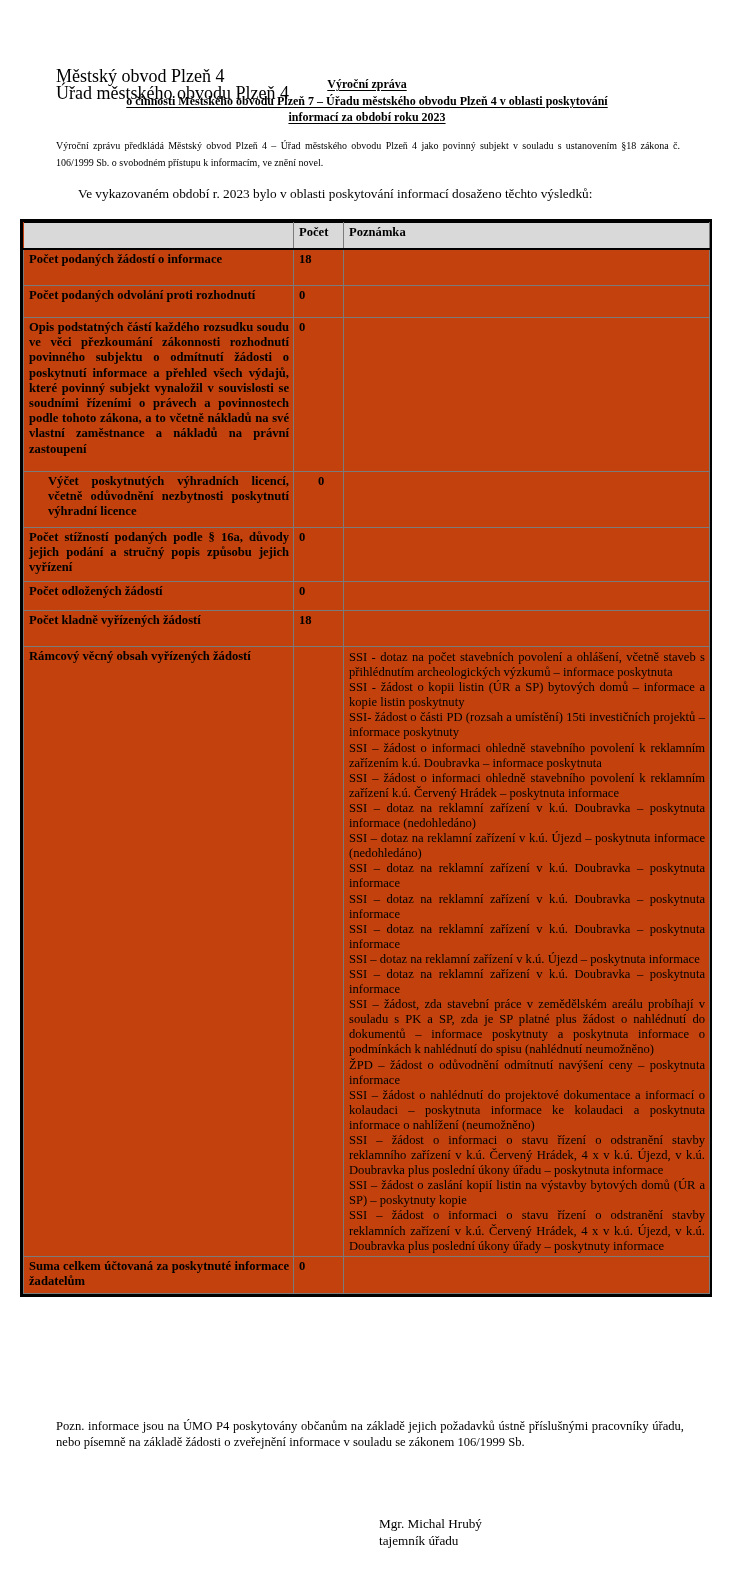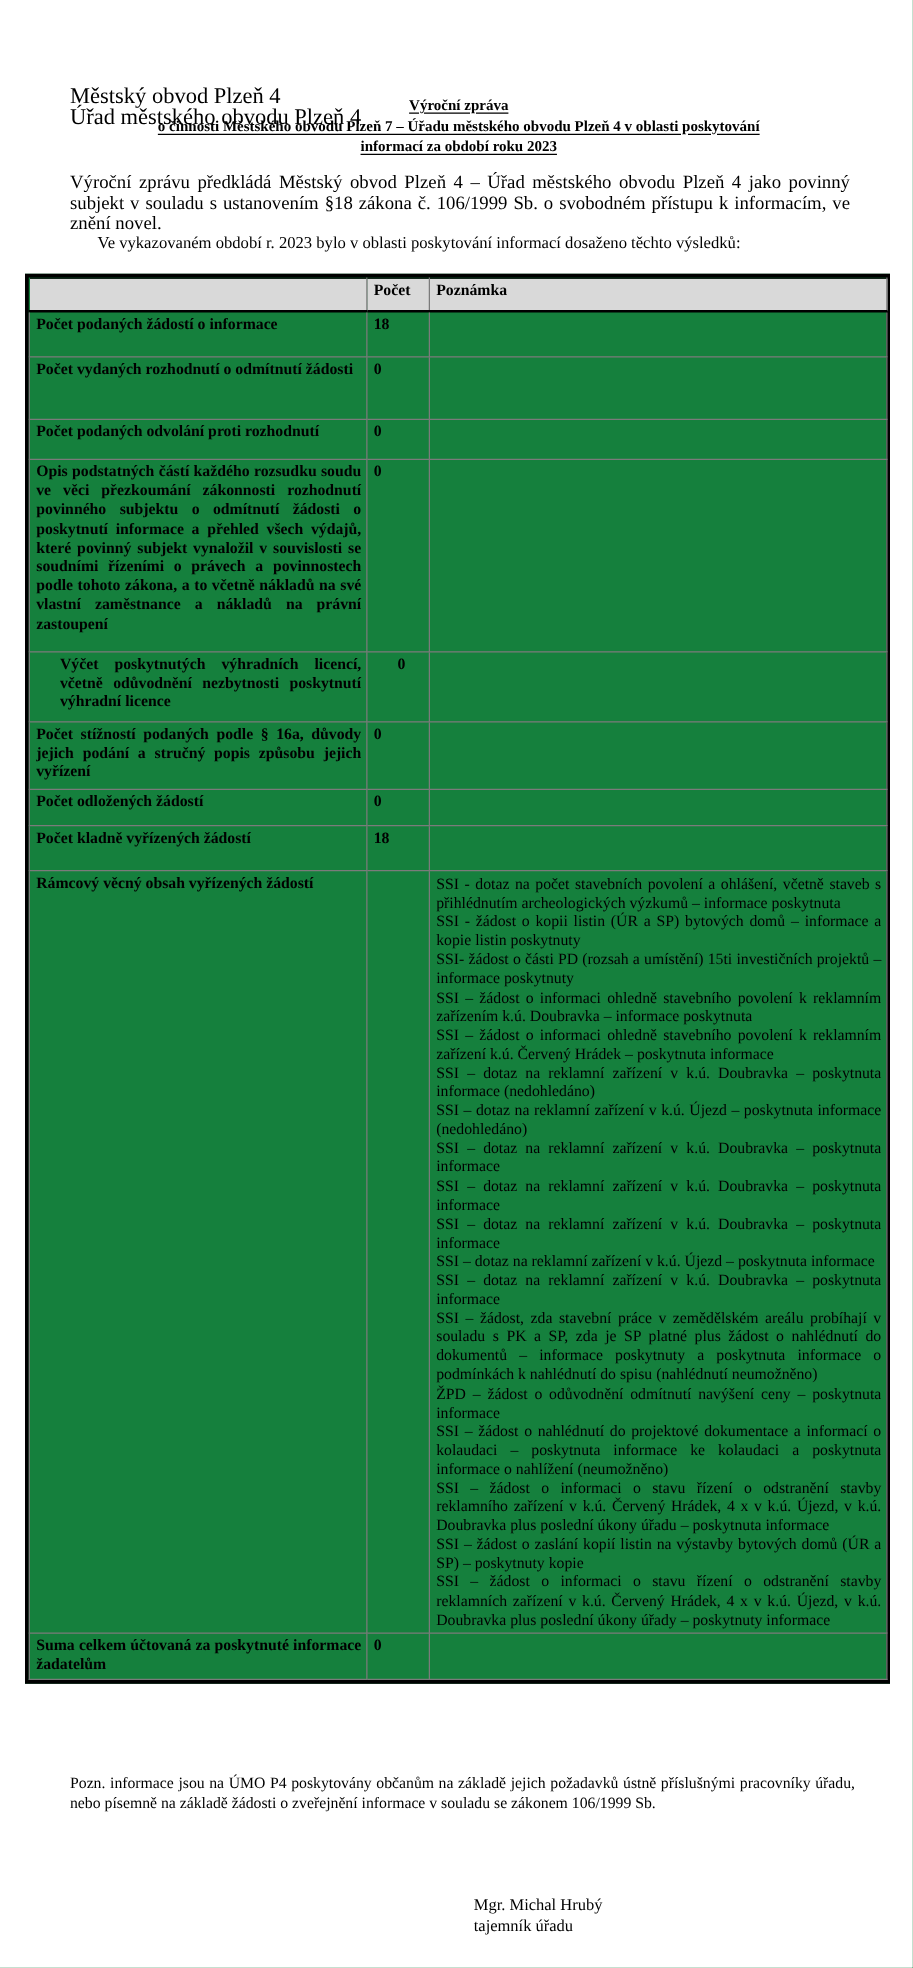--- a/index.html
+++ b/index.html
@@ -52,21 +52,21 @@
   }
   .title-l1 { display: block; }
   .title-l2 { display: block; }
   .title-l3 { display: block; }
 
   .intro {
     position: absolute;
     left: 56px;
     top: 138px;
     width: 624px;
-    font-size: 15px;
+    font-size: 10px;
     line-height: 16.5px;
     text-align: justify;
   }
   .intro2 {
     position: absolute;
     left: 56px;
     top: 186px;
     width: 624px;
     font-size: 13.3px;
     line-height: 16.5px;
@@ -74,21 +74,21 @@
   }
 
   
   .tbl-wrap {
     position: absolute;
     left: 20px;
     top: 219px;
     width: 692px;
     border: 3px solid #000;
     box-sizing: border-box;
-    background: #15803d;
+    background: #c2410c;
   }
   table.report {
     border-collapse: collapse;
     width: 100%;
     table-layout: fixed;
   }
   table.report col.c1 { width: 270px; }
   table.report col.c2 { width: 50px; }
   table.report col.c3 { width: 366px; }
 
@@ -189,25 +189,20 @@
           <th>Počet</th>
           <th>Poznámka</th>
         </tr>
       </thead>
       <tbody>
         <tr class="r-pocet-podanych">
           <td class="lbl">Počet podaných žádostí o informace</td>
           <td class="cnt">18</td>
           <td class="note"></td>
         </tr>
-        <tr class="r-vydanych">
-          <td class="lbl">Počet vydaných rozhodnutí o odmítnutí žádosti</td>
-          <td class="cnt">0</td>
-          <td class="note"></td>
-        </tr>
         <tr class="r-odvolani">
           <td class="lbl">Počet podaných odvolání proti rozhodnutí</td>
           <td class="cnt">0</td>
           <td class="note"></td>
         </tr>
         <tr class="r-opis">
           <td class="lbl">Opis podstatných částí každého rozsudku soudu ve věci přezkoumání zákonnosti rozhodnutí povinného subjektu o odmítnutí žádosti o poskytnutí informace a přehled všech výdajů, které povinný subjekt vynaložil v souvislosti se soudními řízeními o právech a povinnostech podle tohoto zákona, a to včetně nákladů na své vlastní zaměstnance a nákladů na právní zastoupení</td>
           <td class="cnt">0</td>
           <td class="note"></td>
         </tr>

